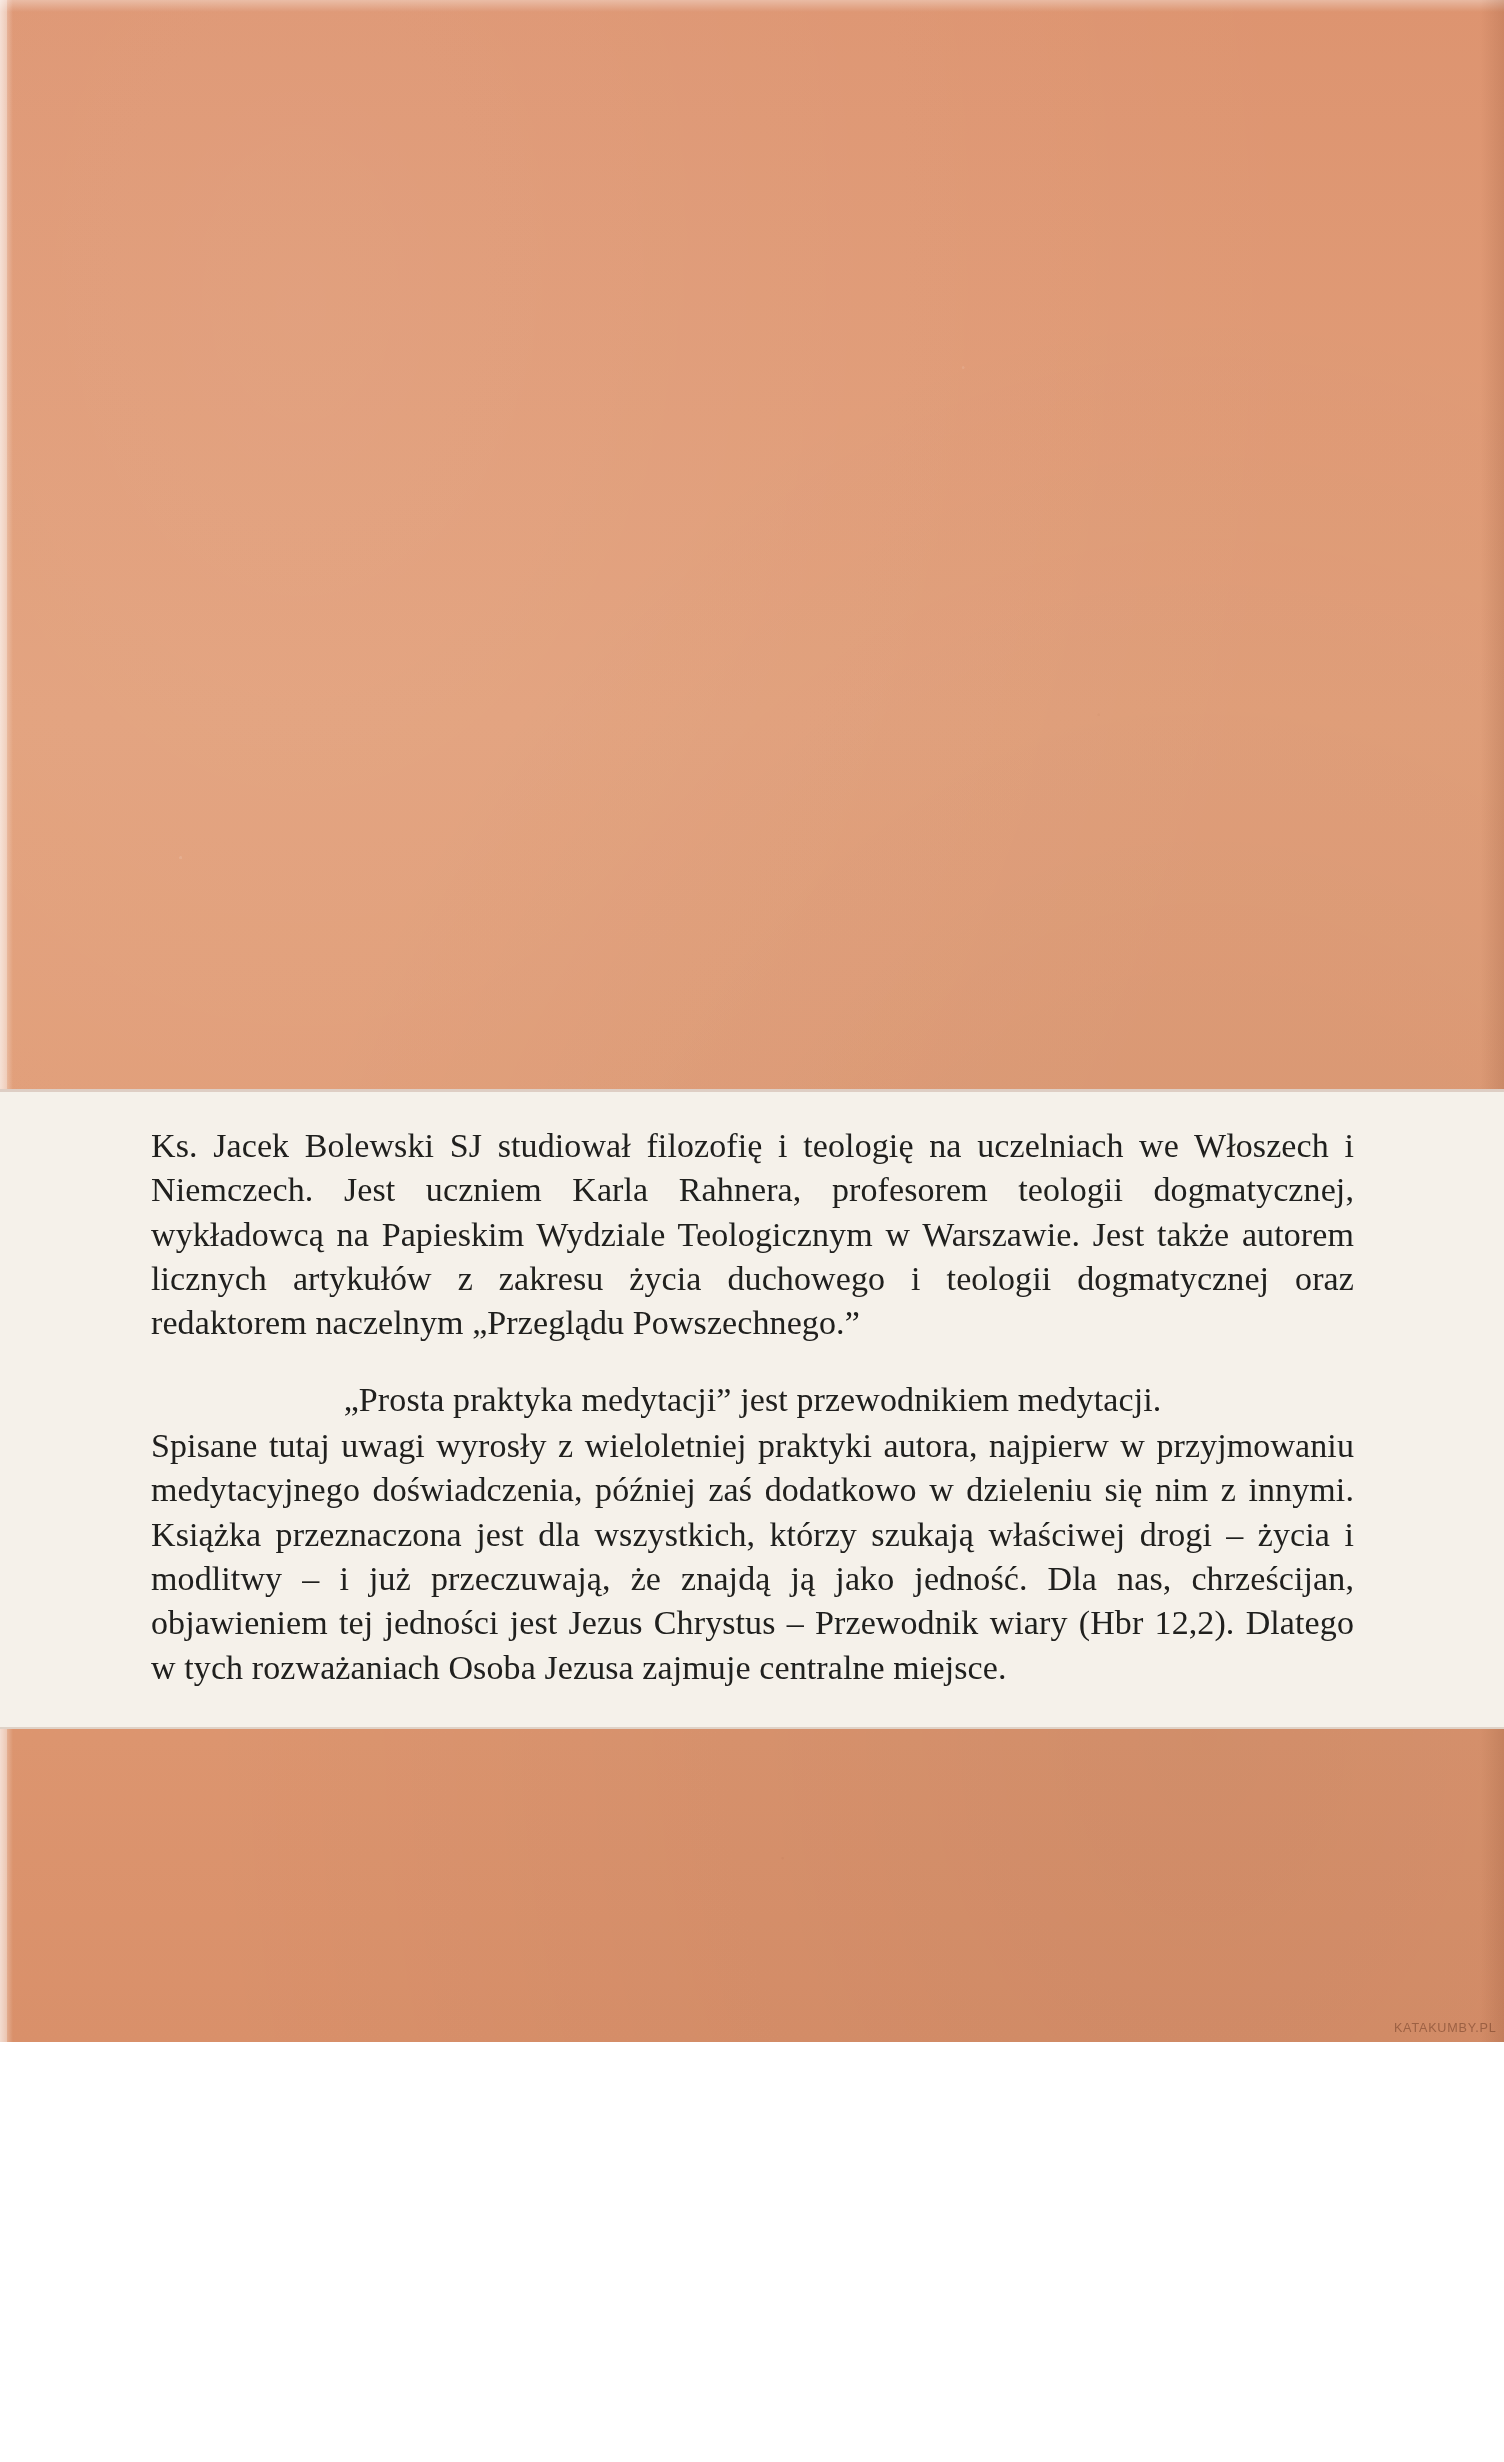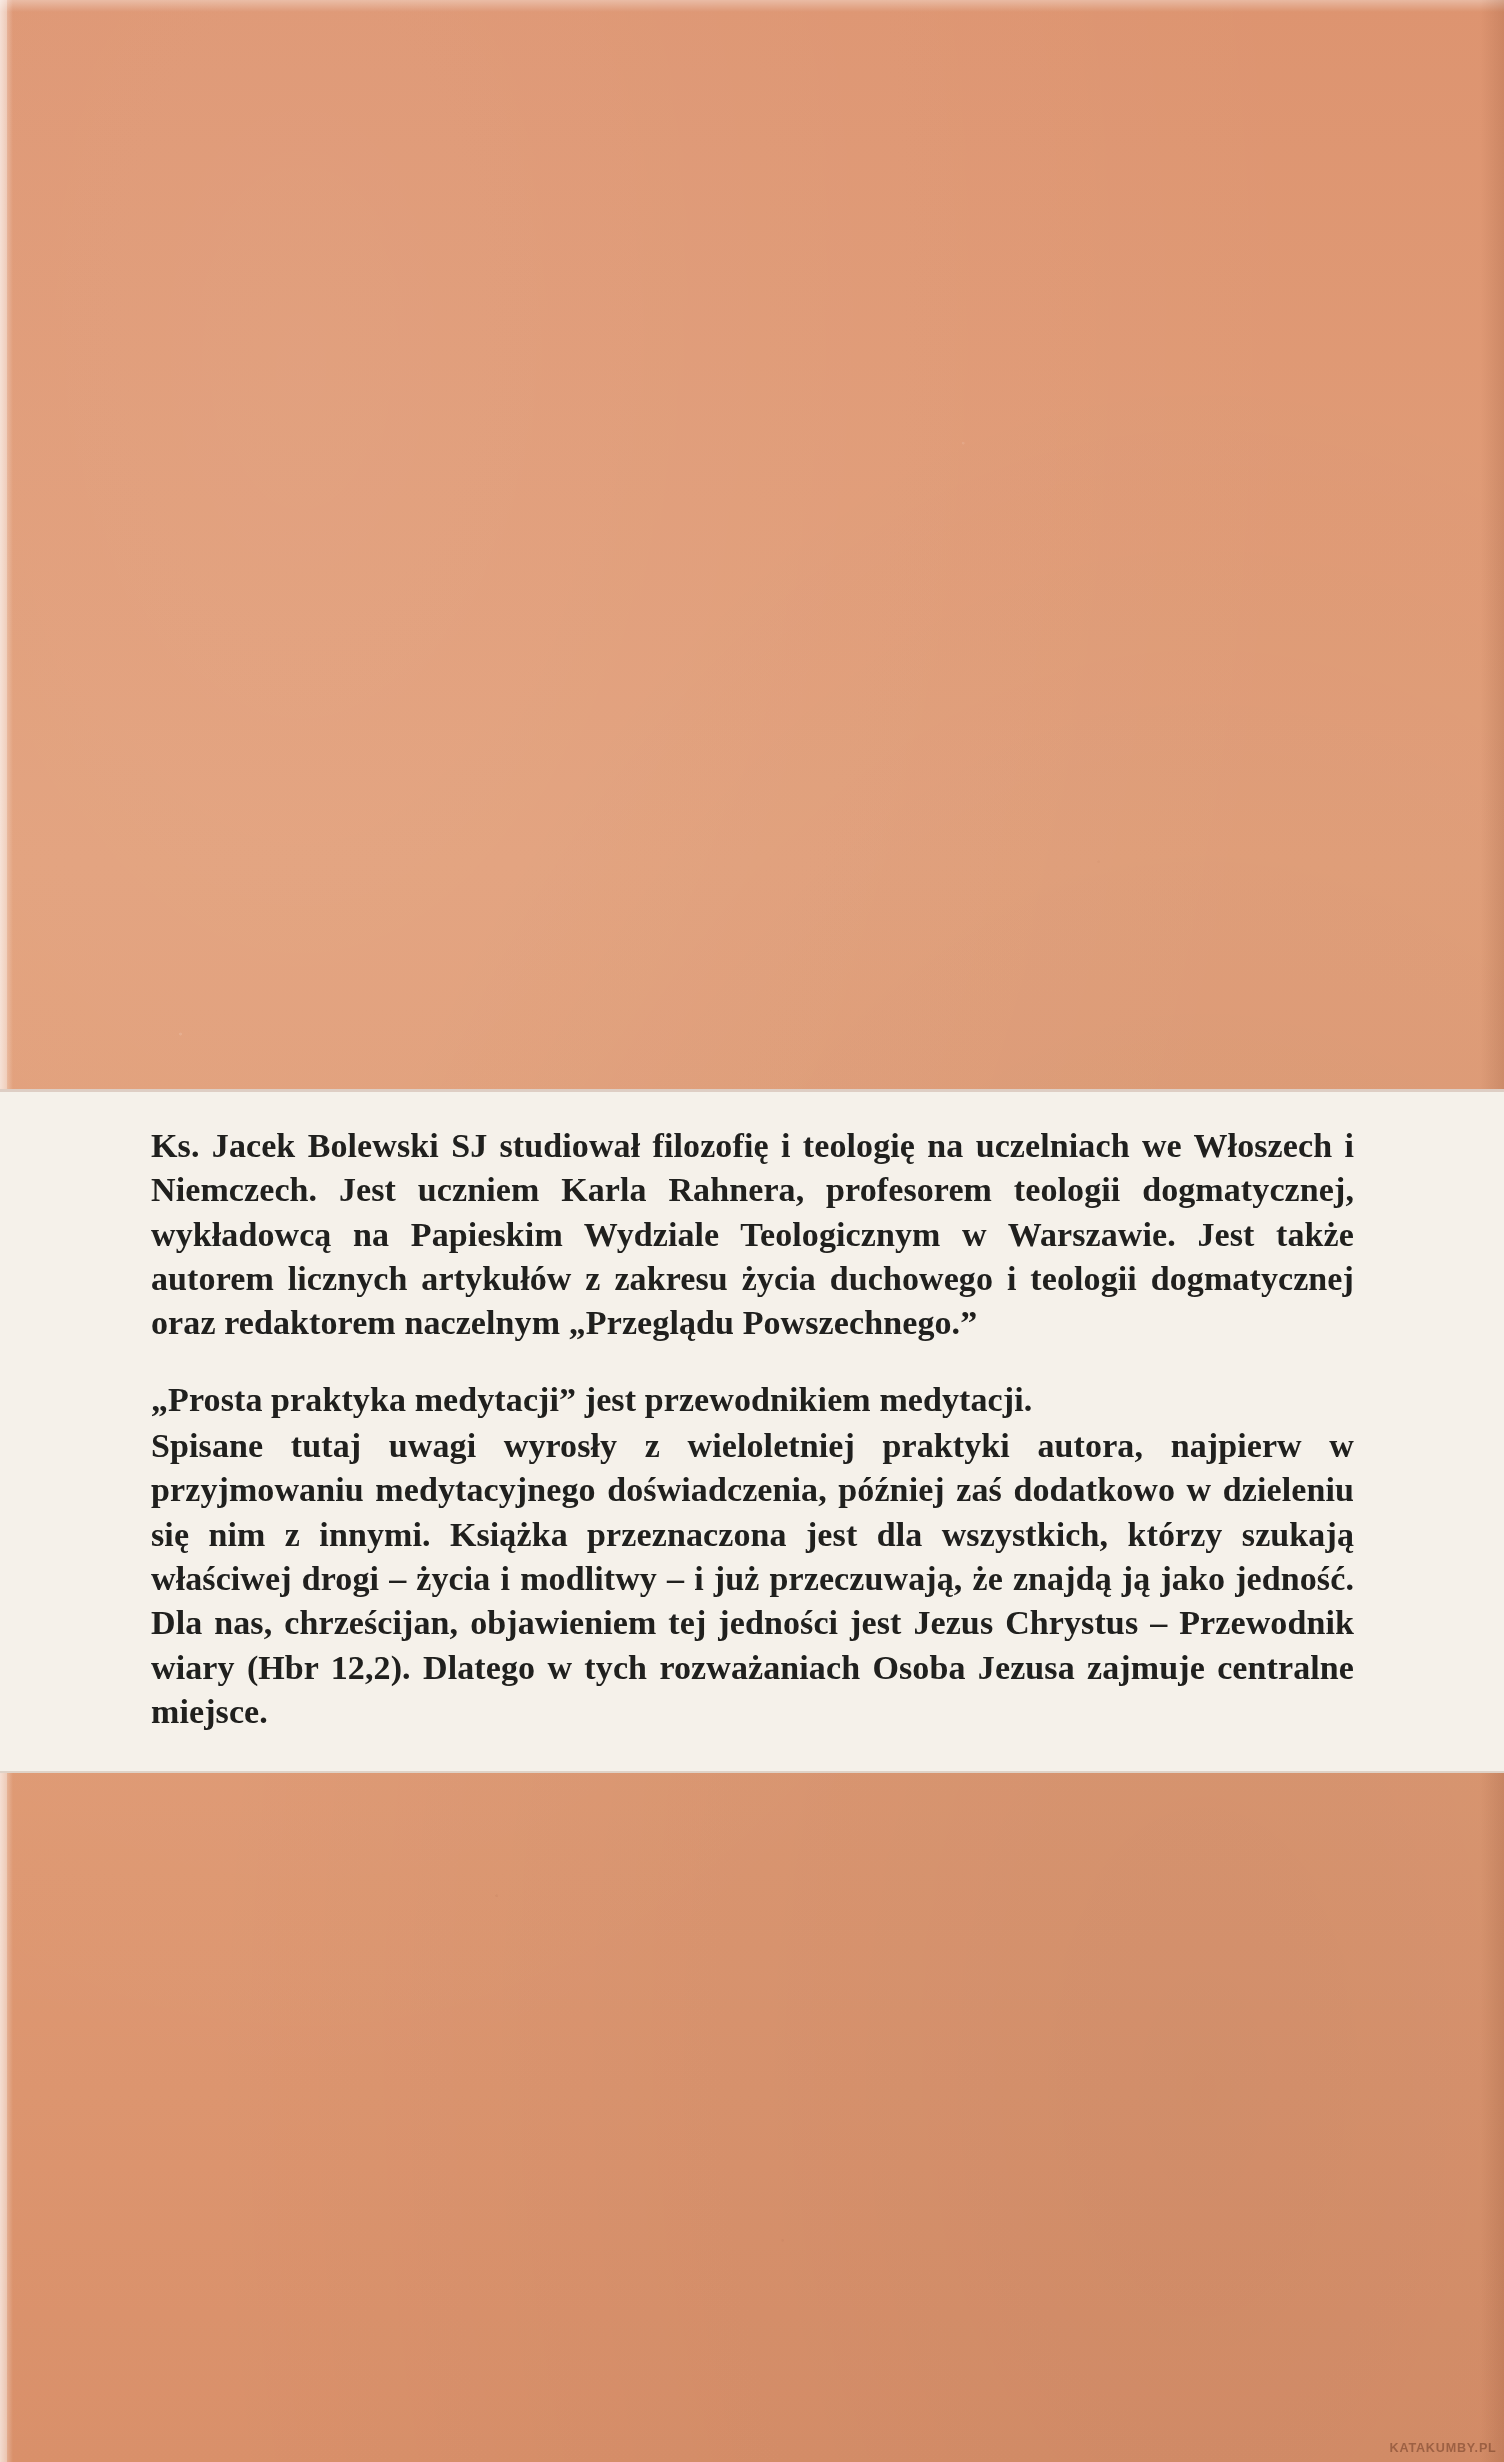--- a/index.html
+++ b/index.html
@@ -9,28 +9,27 @@
   }
   body {
     width: 1505px;
     height: 2462px;
     overflow: hidden;
     font-family: "Liberation Serif", serif;
   }
   .page {
     position: relative;
     width: 1505px;
-    height: 2462px;
+    height: 2042px;
     background: #e09a73;
     background-image:
       radial-gradient(ellipse at 20% 15%, rgba(255,255,255,0.07), rgba(255,255,255,0) 60%),
       radial-gradient(ellipse at 80% 85%, rgba(0,0,0,0.05), rgba(0,0,0,0) 60%),
       linear-gradient(180deg, #dd9470 0%, #e2a07b 35%, #df9a74 70%, #d9906a 100%);
     overflow: hidden;
-    font-weight: bold;
   }
   
   .grain {
     position: absolute;
     inset: 0;
     pointer-events: none;
     opacity: 0.35;
     background-image:
       radial-gradient(circle at 12% 42%, rgba(255,255,255,0.35) 0 1.3px, rgba(255,255,255,0) 1.7px),
       radial-gradient(circle at 64% 18%, rgba(255,255,255,0.30) 0 1px, rgba(255,255,255,0) 1.7px),
@@ -99,21 +98,21 @@
     margin-top: 1.7px;
   }
   .blurb-para.p2 {
     text-indent: 0;
   }
   .blurb-para.p1 {
     text-align: justify;
   }
   .indent-line {
     display: block;
-    text-align: left;
+    text-align: center;
     margin-top: 32px;
   }
 
   .watermark {
     position: absolute;
     right: 8.4px;
     bottom: 6.7px;
     font-family: "Liberation Sans", sans-serif;
     font-size: 12.6px;
     letter-spacing: 0.8px;

